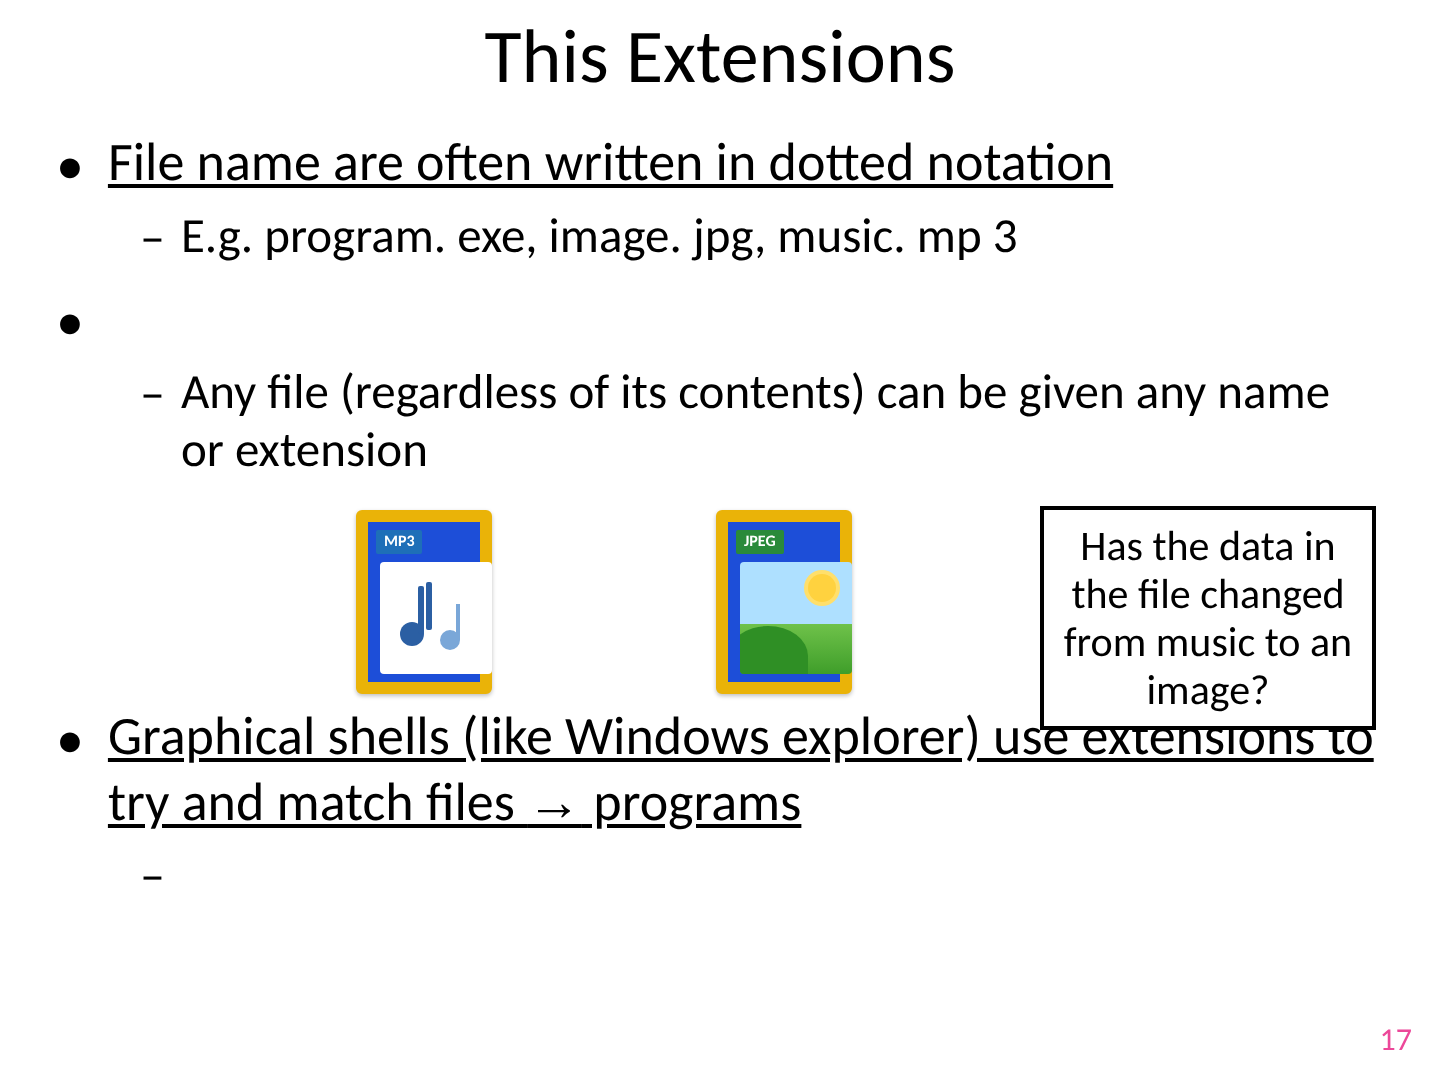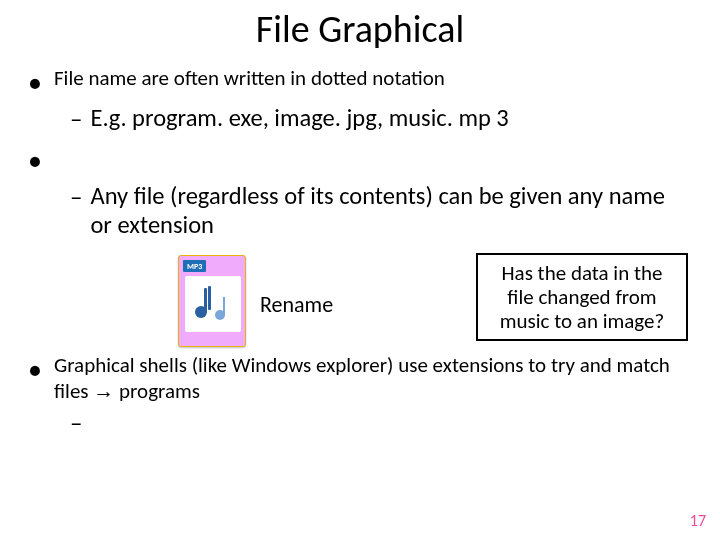--- a/index.html
+++ b/index.html
@@ -3,53 +3,53 @@
 <meta charset="utf-8">
 <style>
   * { margin: 0; padding: 0; box-sizing: border-box; }
   html, body { width: 720px; height: 540px; font-family: Calibri, Arial, sans-serif; background: #fff; color: #000; }
   .slide { width: 720px; height: 540px; position: relative; padding: 6px 28px 0 28px; }
   .title { font-size: 38px; text-align: center; font-weight: 400; margin-bottom: 14px; }
   ul.top { list-style: none; }
   ul.top > li { margin-bottom: 6px; }
   ul.top > li > .row { display: flex; align-items: flex-start; }
   .dot { font-size: 28px; line-height: 34px; margin-right: 12px; }
-  .b1 { font-size: 21px; line-height: 1.2; }
+  .b1 { font-size: 27px; line-height: 1.2; text-decoration: underline; }
   ul.sub { list-style: none; margin: 4px 0 10px 42px; }
   ul.sub > li > .row { display: flex; align-items: flex-start; }
   .dash { font-size: 25px; line-height: 30px; margin-right: 8px; }
   .b2 { font-size: 24.5px; line-height: 1.2; }
   .illus { position: relative; height: 96px; margin: 2px 0 4px 150px; width: 510px; }
-  .file-icon { position: absolute; width: 68px; height: 92px; background: #f0abfc; border: 1px solid #eab308; border-radius: 3px; box-shadow: 0 1px 2px rgba(0,0,0,0.25); top: 4px; }
+  .file-icon { position: absolute; width: 68px; height: 92px; background: #1d4ed8; border: 6px solid #eab308; border-radius: 3px; box-shadow: 0 1px 2px rgba(0,0,0,0.25); top: 4px; }
   .file-icon .tab { position: absolute; top: 4px; left: 4px; height: 12px; padding: 0 4px; color: #fff; font-size: 8px; font-weight: bold; border-radius: 1px; line-height: 12px; }
   .file-icon.mp3 .tab { background: #1e6fb8; }
   .file-icon.jpg .tab { background: #2a8a3a; }
   .file-icon .pic { position: absolute; top: 20px; left: 6px; width: 56px; height: 56px; border-radius: 2px; overflow: hidden; }
   .mp3 .pic { background: #fff; }
   .jpg .pic { background: linear-gradient(#aee0ff 0%, #aee0ff 55%, #6fc24a 55%, #3f9e2a 100%); }
   .sun { position: absolute; width: 14px; height: 14px; background: #ffd23f; border-radius: 50%; top: 6px; right: 8px; box-shadow: 0 0 0 2px #ffdf6b; }
   .hill { position: absolute; width: 40px; height: 30px; background: #2f8f25; border-radius: 50% 50% 0 0; bottom: -6px; left: -6px; }
   .note1 { position: absolute; width: 22px; height: 30px; top: 12px; left: 10px; }
   .note1::before { content: ""; position: absolute; width: 12px; height: 12px; background: #2b5fa3; border-radius: 50%; bottom: 0; left: 0; }
   .note1::after { content: ""; position: absolute; width: 3px; height: 24px; background: #2b5fa3; bottom: 6px; left: 9px; border-radius: 1px; box-shadow: 4px -2px 0 0 #2b5fa3; }
   .note2 { position: absolute; width: 18px; height: 24px; top: 20px; left: 30px; }
   .note2::before { content: ""; position: absolute; width: 10px; height: 10px; background: #7aa7d8; border-radius: 50%; bottom: 0; left: 0; }
   .note2::after { content: ""; position: absolute; width: 2px; height: 18px; background: #7aa7d8; bottom: 5px; left: 8px; }
   .rename { position: absolute; top: 40px; left: 82px; font-size: 22px; }
   .file-icon.mp3 { left: 0; }
   .file-icon.jpg { left: 180px; }
-  .callout { position: absolute; right: 0; top: 2px; width: 212px; border: 2px solid #000; background: #fff; padding: 6px 8px; font-size: 21px; line-height: 1.15; text-align: center; }
+  .callout { position: absolute; right: 0; top: 2px; width: 168px; border: 2px solid #000; background: #fff; padding: 6px 8px; font-size: 21px; line-height: 1.15; text-align: center; }
   .arrow { font-family: Arial, sans-serif; }
   .pagenum { position: absolute; right: 14px; bottom: 10px; font-size: 16px; color: #ec4899; }
 </style>
 </head>
 <body>
 
 <div class="slide">
-  <h1 class="title">File Graphical</h1>
+  <h1 class="title">This Extensions</h1>
 
   <ul class="top">
 
     <li>
       <div class="row">
         <span class="dot">•</span>
         <span class="b1">File name are often written in dotted notation</span>
       </div>
       <ul class="sub">
         <li>
@@ -75,21 +75,27 @@
       </ul>
 
       <div class="illus">
         <div class="file-icon mp3">
           <div class="tab">MP3</div>
           <div class="pic">
             <div class="note1"></div>
               <div class="note2"></div>
           </div>
         </div>
-        <div class="rename">Rename</div>
+        <div class="file-icon jpg">
+          <div class="tab">JPEG</div>
+          <div class="pic">
+            <div class="sun"></div>
+              <div class="hill"></div>
+          </div>
+        </div>
         <div class="callout">Has the data in the file changed from music to an image?</div>
       </div>
     </li>
 
     <li>
       <div class="row">
         <span class="dot">•</span>
         <span class="b1">
           <span>Graphical shells (like Windows explorer) use extensions to try and match files </span><span class="arrow">→</span><span> programs</span>
         </span>

